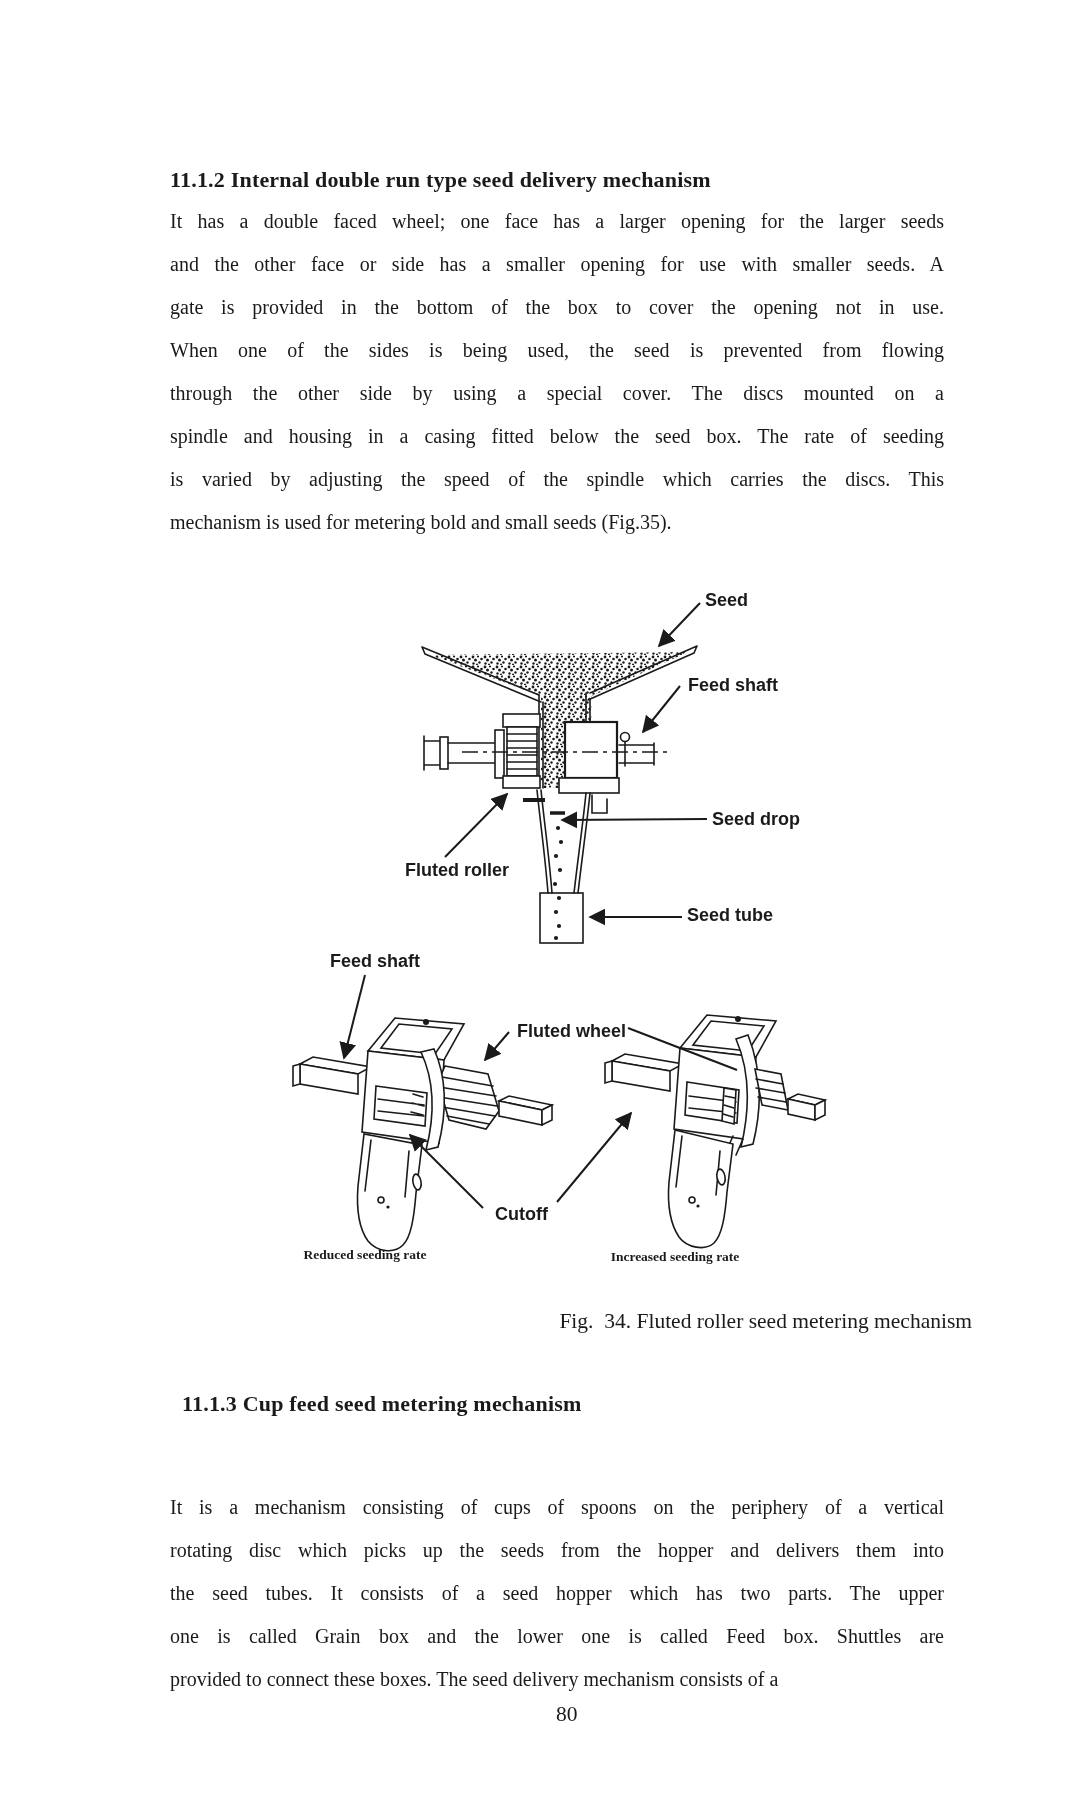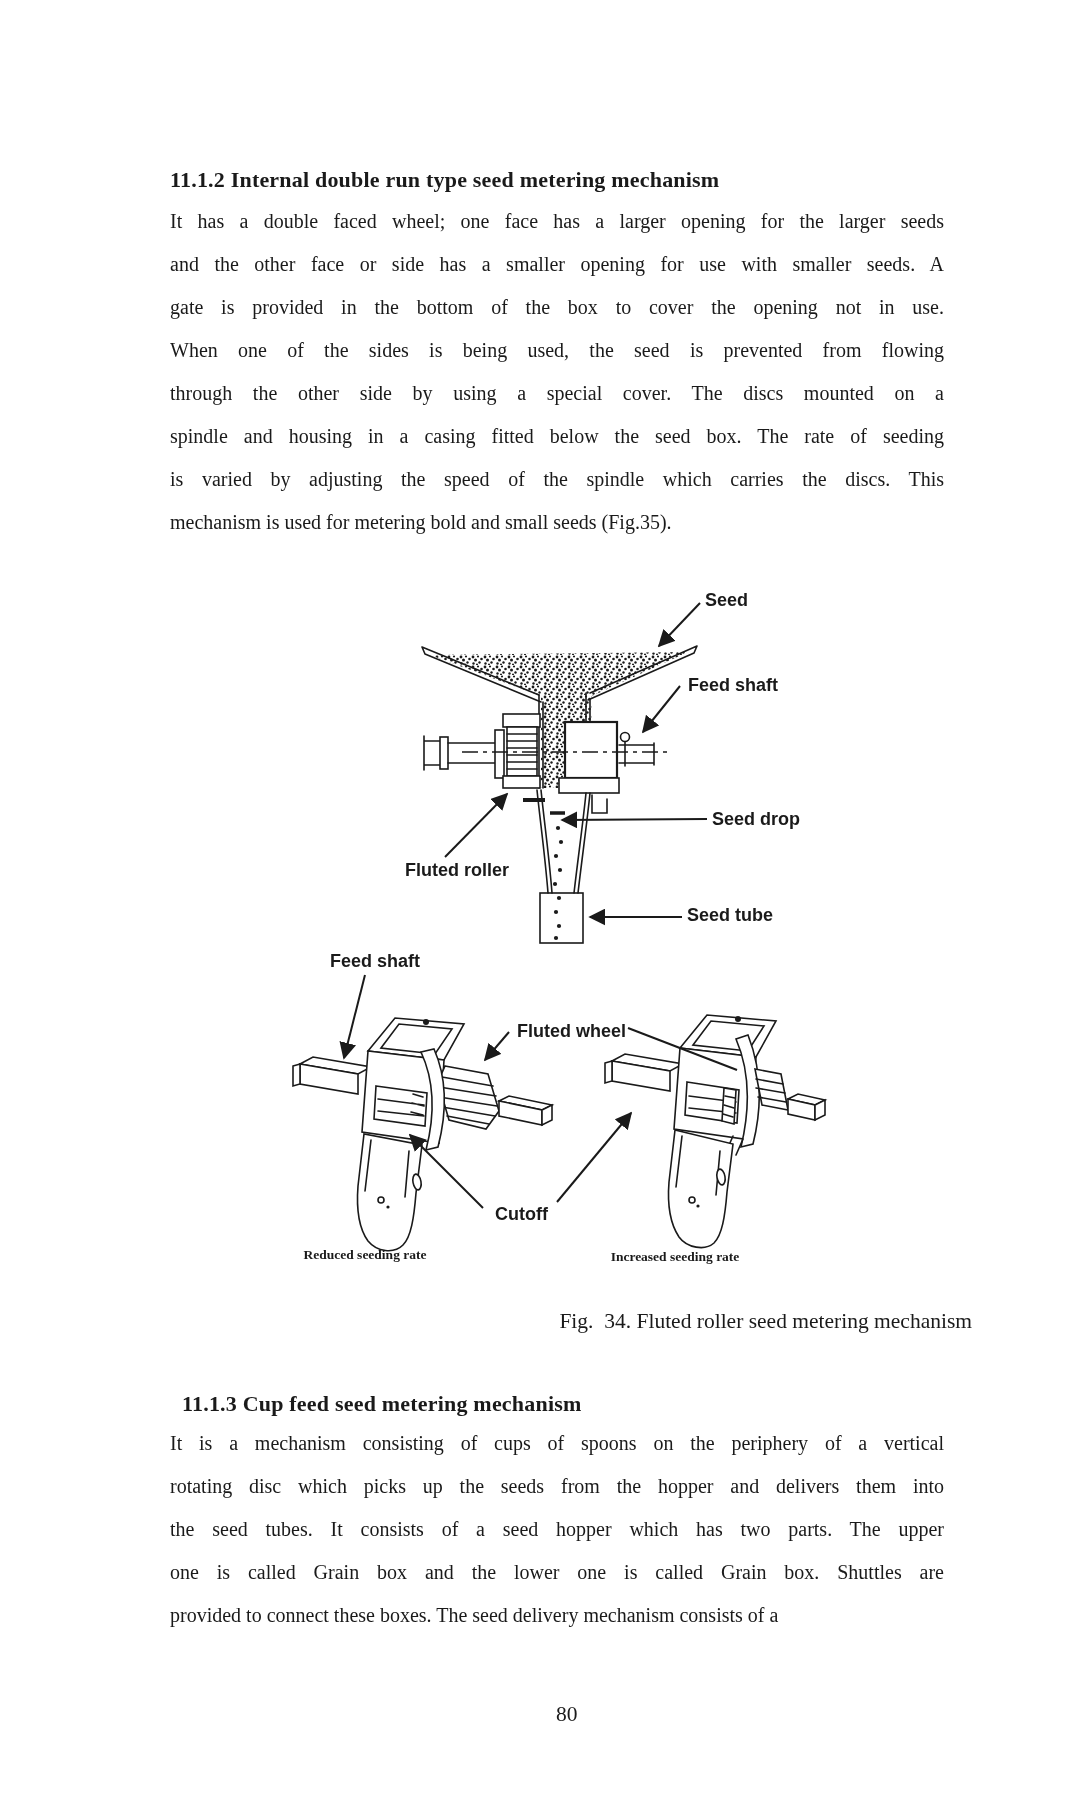--- a/index.html
+++ b/index.html
@@ -4,21 +4,21 @@
 <style>
   html,body{margin:0;padding:0;background:#fff;}
   .page{position:relative;width:1091px;height:1796px;background:#ffffff;color:#1a1a1a;
         font-family:"Liberation Serif",serif;overflow:hidden;}
   .h1{position:absolute;left:170px;top:167px;margin:0;font-size:22px;font-weight:bold;
       letter-spacing:.2px;white-space:nowrap;}
   .h2{position:absolute;left:170px;top:1379px;margin:12px;font-size:22px;font-weight:bold;
       letter-spacing:.2px;white-space:nowrap;}
   .para{position:absolute;left:170px;width:774px;}
   .p1{top:200px;}
-  .p2{top:1422px;}
+  .p2{top:1486px;}
   .para .line{height:43px;line-height:43px;font-size:20px;text-align:justify;overflow:hidden;}
   .para .line::after{content:"";display:inline-block;width:100%;height:0;}
   .para .line:last-child::after{content:none;}
   .it{}
   .caption{position:absolute;left:172px;top:1309px;width:800px;text-align:right;
            font-size:21.5px;white-space:pre;}
   .pageno{position:absolute;left:556px;top:1702px;font-size:21.5px;}
   .fig{position:absolute;left:255px;top:555px;width:580px;height:712px;}
   .fig .ln{stroke:#1a1a1a;fill:none;stroke-width:1.6;stroke-linecap:round;}
   .fig .w{fill:#ffffff;stroke:#1a1a1a;stroke-width:1.6;}
@@ -27,21 +27,21 @@
   .fig .lead{stroke:#1a1a1a;stroke-width:2;fill:none;}
   .fig text{font-family:"Liberation Sans",sans-serif;font-weight:bold;font-size:18px;fill:#1a1a1a;}
   .fig text.serif-label{font-family:"Liberation Serif",serif;font-size:13.5px;font-weight:bold;}
   .fig .dot{fill:#1a1a1a;stroke:none;}
 </style>
 </head>
 <body>
 
 <div class="page">
 
-  <h1 class="h1">11.1.2 Internal double run type seed metering mechanism</h1>
+  <h1 class="h1">11.1.2 Internal double run type seed delivery mechanism</h1>
 
   <div class="para p1">
       <div class="line"><span>It has a double faced wheel; one face has a larger opening for the larger seeds</span></div>
       <div class="line"><span>and the other face or side has a smaller opening for use with smaller seeds. A</span></div>
       <div class="line"><span>gate is provided in the bottom of the box to cover the opening not in use.</span></div>
       <div class="line"><span>When one of the sides is being used, the seed is prevented from flowing</span></div>
       <div class="line"><span>through the other side by using a special cover.  The discs mounted on a</span></div>
       <div class="line"><span>spindle and housing in a casing fitted below the seed box. The rate of seeding</span></div>
       <div class="line"><span>is varied by adjusting the speed of the spindle which carries the discs. This</span></div>
       <div class="line"><span>mechanism is used for metering bold and small seeds (Fig.35).</span></div>
@@ -195,19 +195,19 @@
   </svg>
 
   <div class="caption">Fig.  34. Fluted roller seed metering mechanism</div>
 
   <h2 class="h2">11.1.3 Cup feed seed metering mechanism</h2>
 
   <div class="para p2">
       <div class="line"><span>It is a mechanism consisting of cups of spoons on the periphery of a vertical</span></div>
       <div class="line"><span>rotating disc which picks up the seeds from the hopper and delivers them into</span></div>
       <div class="line"><span>the seed tubes. It consists of a seed hopper which has two parts. The upper</span></div>
-      <div class="line"><span>one is called </span><span class="it">Grain box</span><span> and the lower one is called </span><span class="it">Grain box.</span><span> Shuttles are</span></div>
+      <div class="line"><span>one is called </span><span class="it">Grain box</span><span> and the lower one is called </span><span class="it">Feed box.</span><span> Shuttles are</span></div>
       <div class="line"><span>provided to connect these boxes. The seed delivery mechanism consists of a</span></div>
     </div>
 
   <div class="pageno">80</div>
 
 </div>
 
 </body></html>

